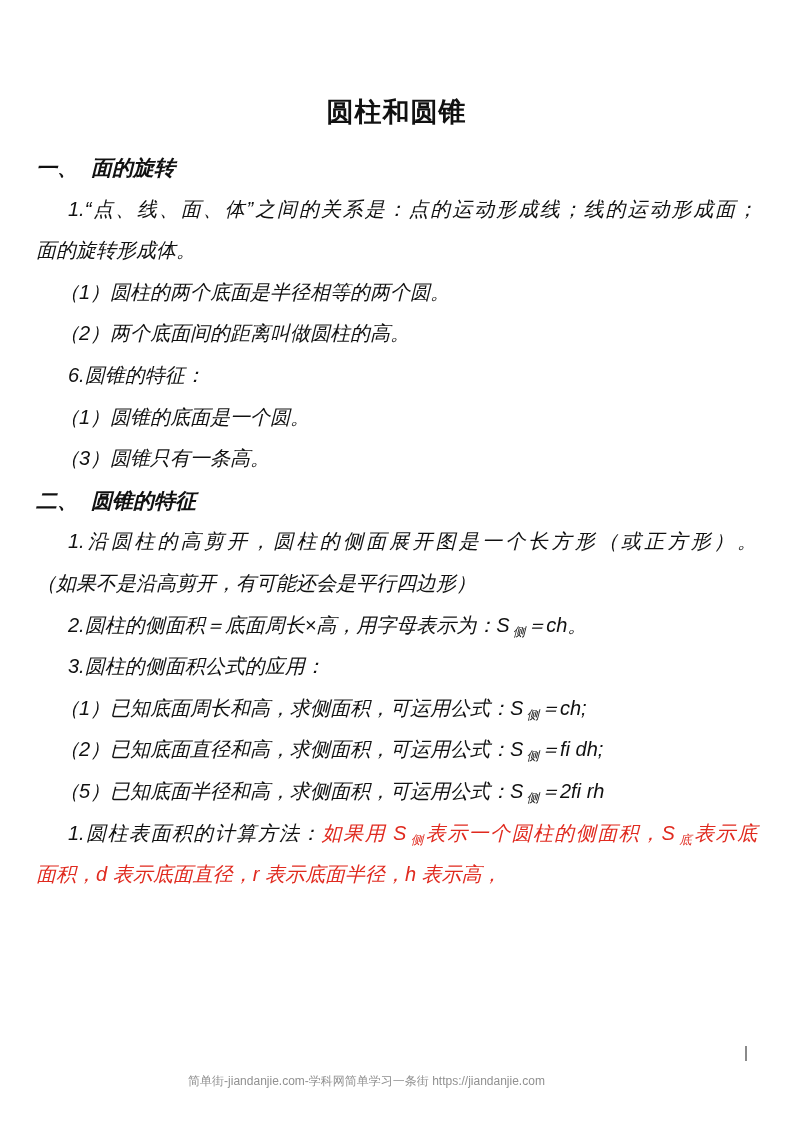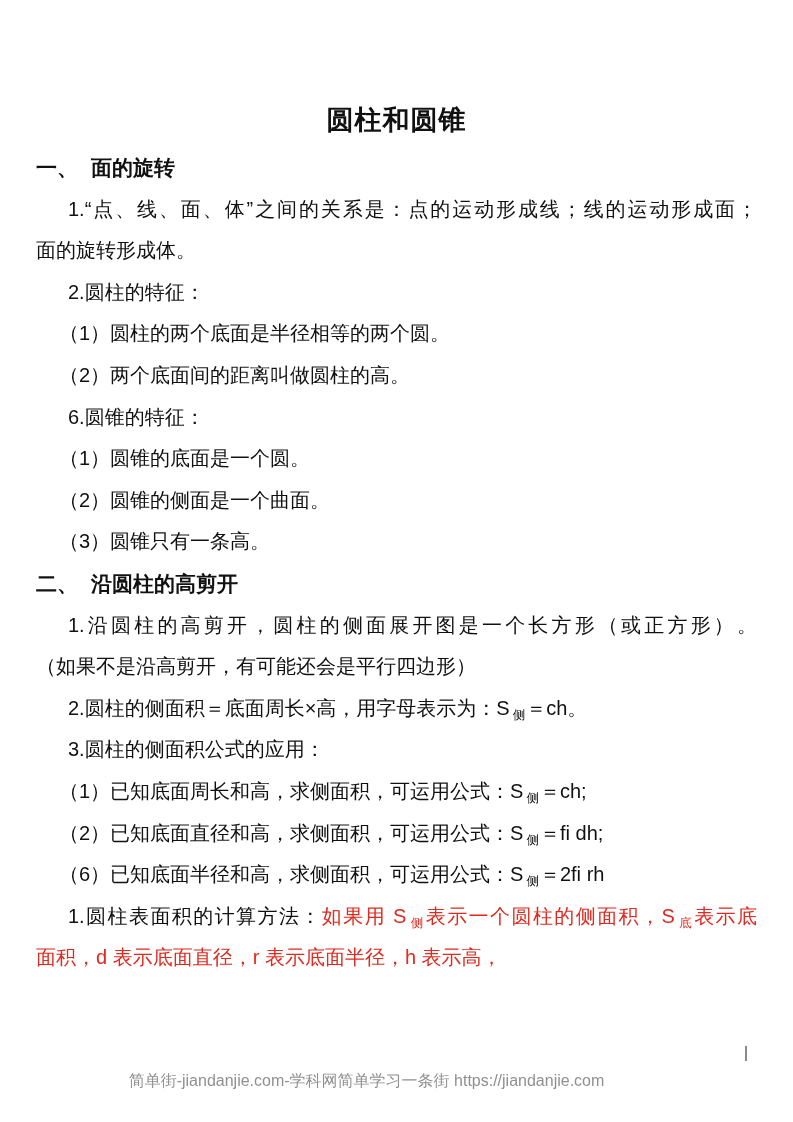--- a/index.html
+++ b/index.html
@@ -9,37 +9,38 @@
     height: 1122px;
     margin: 0 auto;
     background: var(--bg, #fff);
     overflow: hidden;
     font-family: "Liberation Sans", sans-serif;
     color: var(--ink, #111);
   }
   .title {
     position: absolute;
     top: 94px; left: 0; right: 0;
-    margin: 8px;
+    margin: 0;
     text-align: center;
     font-size: 27px;
     font-weight: 700;
     letter-spacing: 1px;
   }
   .doc {
     position: absolute;
     top: 147px;
     left: 36px;
     right: 36px;
   }
   .line {
     height: 41.6px;
     line-height: 41.6px;
     font-size: 20px;
     white-space: nowrap;
+    font-style: italic;
   }
   .line.h {
     font-size: 21px;
     font-weight: 700;
   }
   .h-marker { margin-right: 13px; }
   .indent-num   { padding-left: 32px; }
   .indent-paren { padding-left: 23px; }
   .indent-none  { padding-left: 0; }
   .fill {
@@ -52,21 +53,21 @@
     vertical-align: -4px;
     margin: 0 1px 0 3px;
   }
   .red { color: var(--red, #e02a1f); }
   .footer {
     position: absolute;
     top: 1068px;
     left: 0;
     right: 60px;
     text-align: center;
-    font-size: 16px;
+    font-size: 12px;
     line-height: 26px;
     color: var(--gray, #909090);
   }
   .cursor-mark {
     position: absolute;
     left: 745px;
     top: 1046px;
     width: 2px;
     height: 15px;
     background: #8a8a8a;
@@ -74,33 +75,31 @@
 </style>
 </head>
 <body>
 
 <div class="page">
   <h1 class="title">圆柱和圆锥</h1>
   <div class="doc">
       <div class="line h indent-none"><span class="h-marker">一、</span><span>面的旋转</span></div>
       <div class="line indent-num fill"><span>1.“点、线、面、体”之间的关系是：点的运动形成线；线的运动形成面；</span></div>
       <div class="line indent-none"><span>面的旋转形成体。</span></div>
-      <div class="line indent-num"><span>2.圆柱的特征：</span></div>
       <div class="line indent-paren"><span>（1）圆柱的两个底面是半径相等的两个圆。</span></div>
       <div class="line indent-paren"><span>（2）两个底面间的距离叫做圆柱的高。</span></div>
       <div class="line indent-num"><span>6.圆锥的特征：</span></div>
       <div class="line indent-paren"><span>（1）圆锥的底面是一个圆。</span></div>
-      <div class="line indent-paren"><span>（2）圆锥的侧面是一个曲面。</span></div>
       <div class="line indent-paren"><span>（3）圆锥只有一条高。</span></div>
-      <div class="line h indent-none"><span class="h-marker">二、</span><span>沿圆柱的高剪开</span></div>
+      <div class="line h indent-none"><span class="h-marker">二、</span><span>圆锥的特征</span></div>
       <div class="line indent-num fill"><span>1.沿圆柱的高剪开，圆柱的侧面展开图是一个长方形（或正方形）。</span></div>
       <div class="line indent-none"><span>（如果不是沿高剪开，有可能还会是平行四边形）</span></div>
       <div class="line indent-num"><span>2.圆柱的侧面积＝底面周长×高，用字母表示为：S</span><span class="sub">侧</span><span>＝ch。</span></div>
       <div class="line indent-num"><span>3.圆柱的侧面积公式的应用：</span></div>
       <div class="line indent-paren"><span>（1）已知底面周长和高，求侧面积，可运用公式：S</span><span class="sub">侧</span><span>＝ch;</span></div>
       <div class="line indent-paren"><span>（2）已知底面直径和高，求侧面积，可运用公式：S</span><span class="sub">侧</span><span>＝ﬁ dh;</span></div>
-      <div class="line indent-paren"><span>（6）已知底面半径和高，求侧面积，可运用公式：S</span><span class="sub">侧</span><span>＝2ﬁ rh</span></div>
+      <div class="line indent-paren"><span>（5）已知底面半径和高，求侧面积，可运用公式：S</span><span class="sub">侧</span><span>＝2ﬁ rh</span></div>
       <div class="line indent-num fill"><span>1.圆柱表面积的计算方法：</span><span class="red">如果用 S</span><span class="sub red">侧</span><span class="red">表示一个圆柱的侧面积，S</span><span class="sub red">底</span><span class="red">表示底</span></div>
       <div class="line indent-none"><span class="red">面积，d 表示底面直径，r 表示底面半径，h 表示高，</span></div>
     </div>
   <div class="cursor-mark"></div>
   <div class="footer">简单街-jiandanjie.com-学科网简单学习一条街 https://jiandanjie.com</div>
 </div>
 
 </body></html>

